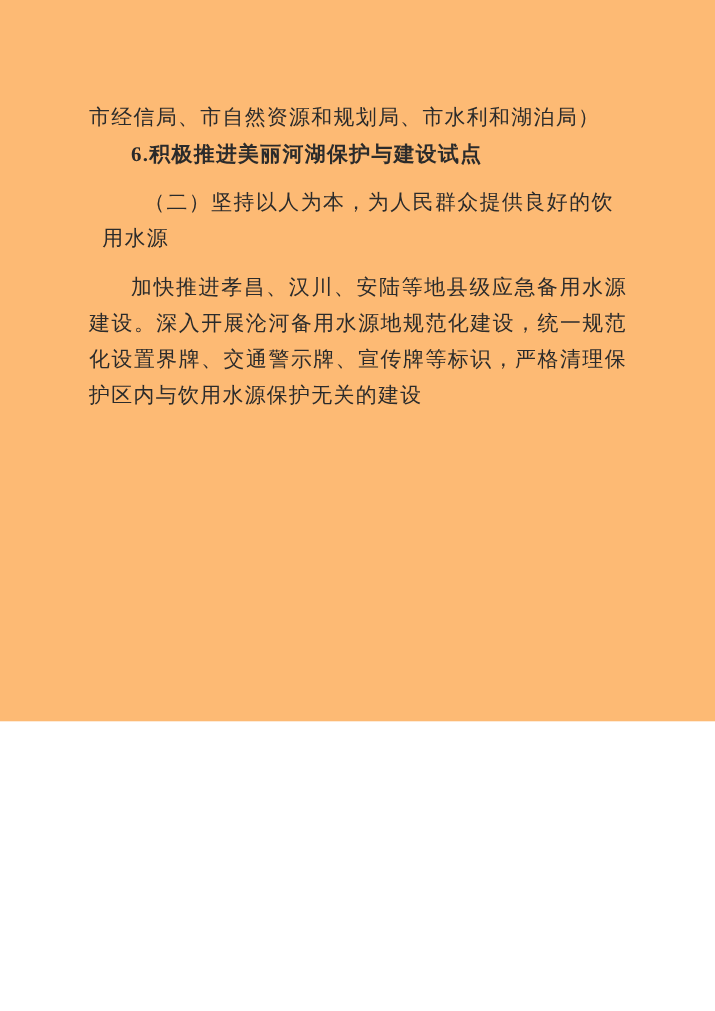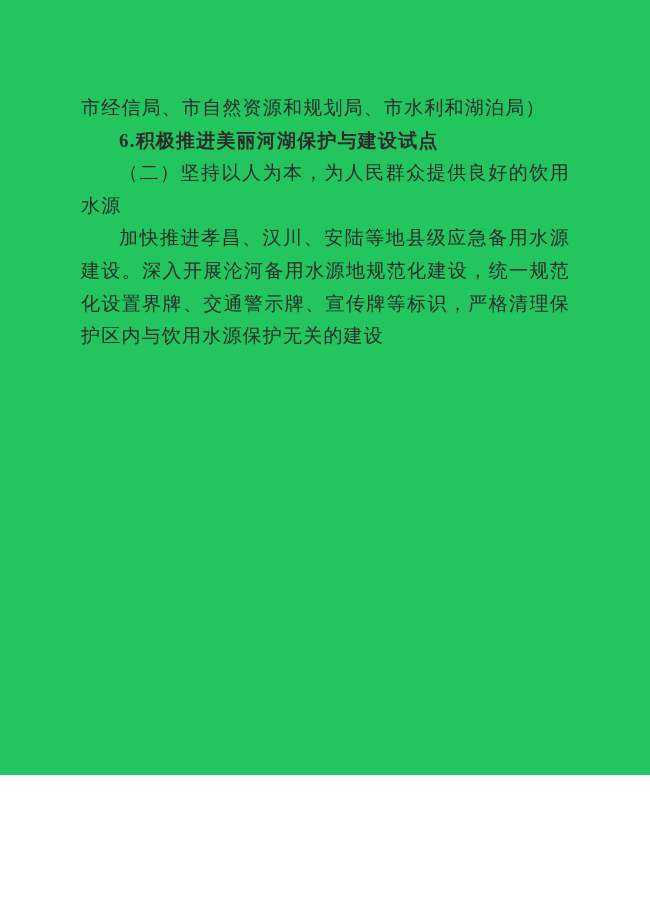--- a/index.html
+++ b/index.html
@@ -3,22 +3,22 @@
 <meta charset="utf-8">
 <style>
   html, body {
     margin: 0;
     padding: 0;
     background: #ffffff;
   }
   .page {
     position: relative;
     width: 650px;
-    height: 775px;
-    background: #22c55e;
+    height: 656px;
+    background: #fdba74;
     font-family: "Liberation Serif", "DejaVu Serif", serif;
     color: #2b2b2b;
     overflow: hidden;
   }
   .text-block {
     position: absolute;
     left: 81px;
     top: 92px;
     width: 489px;
     font-size: 19px;
@@ -33,21 +33,21 @@
   }
   .para.no-indent {
     text-indent: 0;
   }
   .heading-number {
     margin: 0;
     text-indent: 2em;
     font-weight: bold;
   }
   .heading-section {
-    margin: 0;
+    margin: 12px;
     text-indent: 2em;
     font-weight: normal;
   }
   .footer-page {
     position: absolute;
     left: 63px;
     top: 802px;
     font-size: 14px;
     letter-spacing: 2px;
     color: #3a3a3a;

